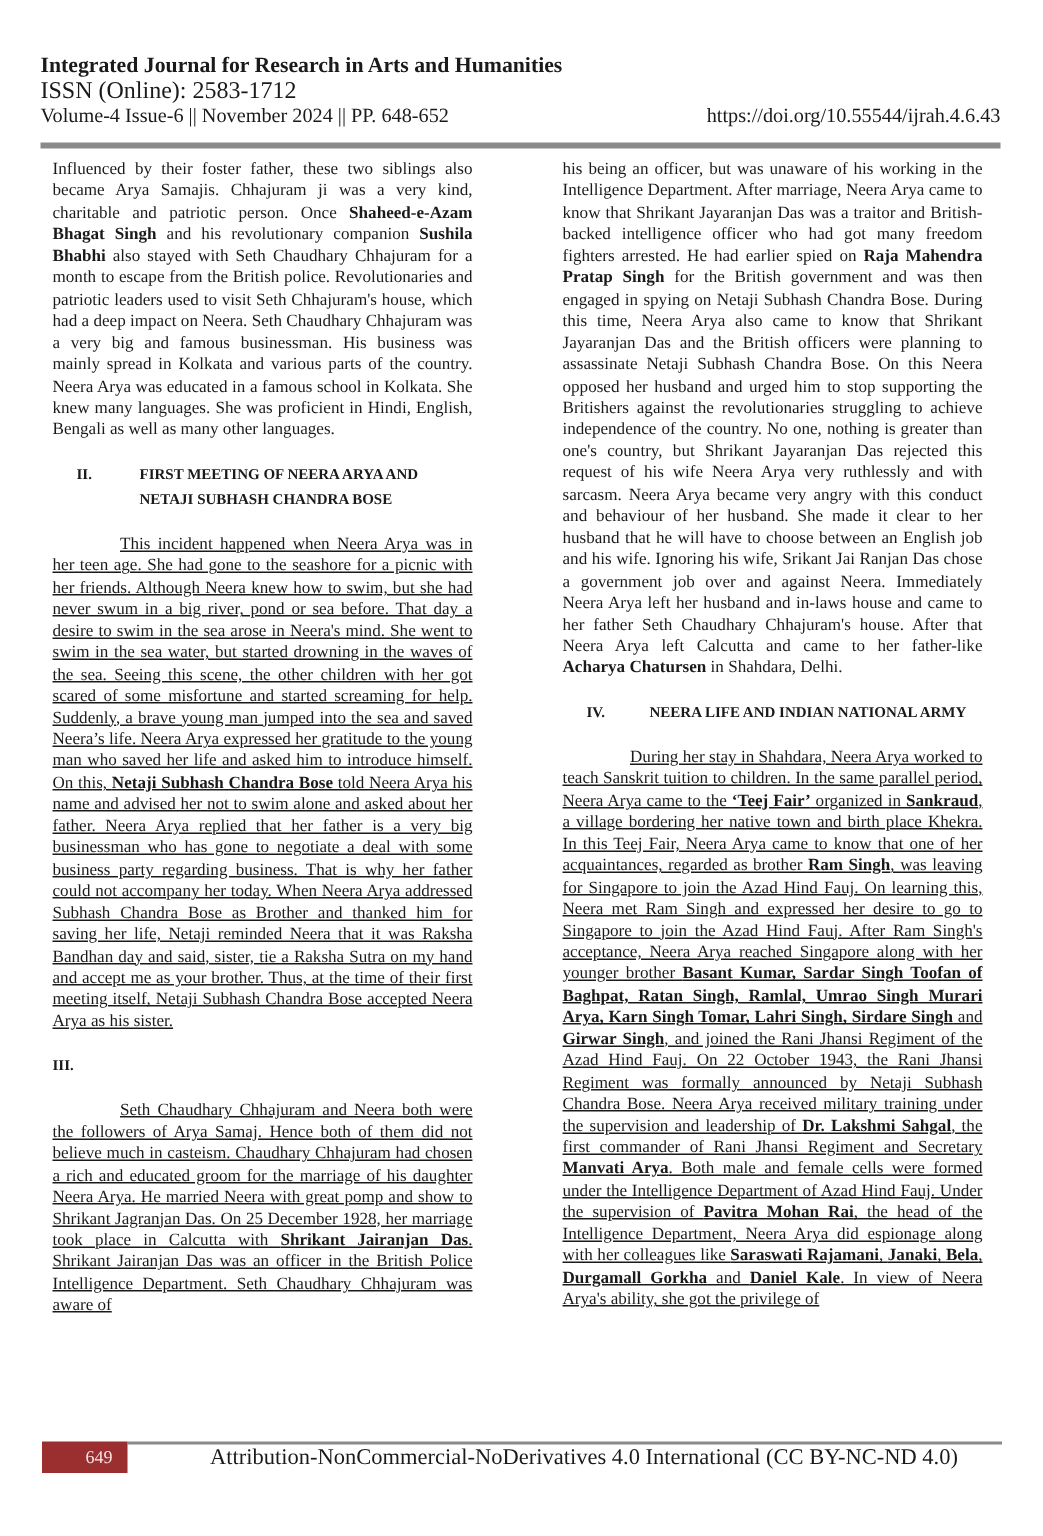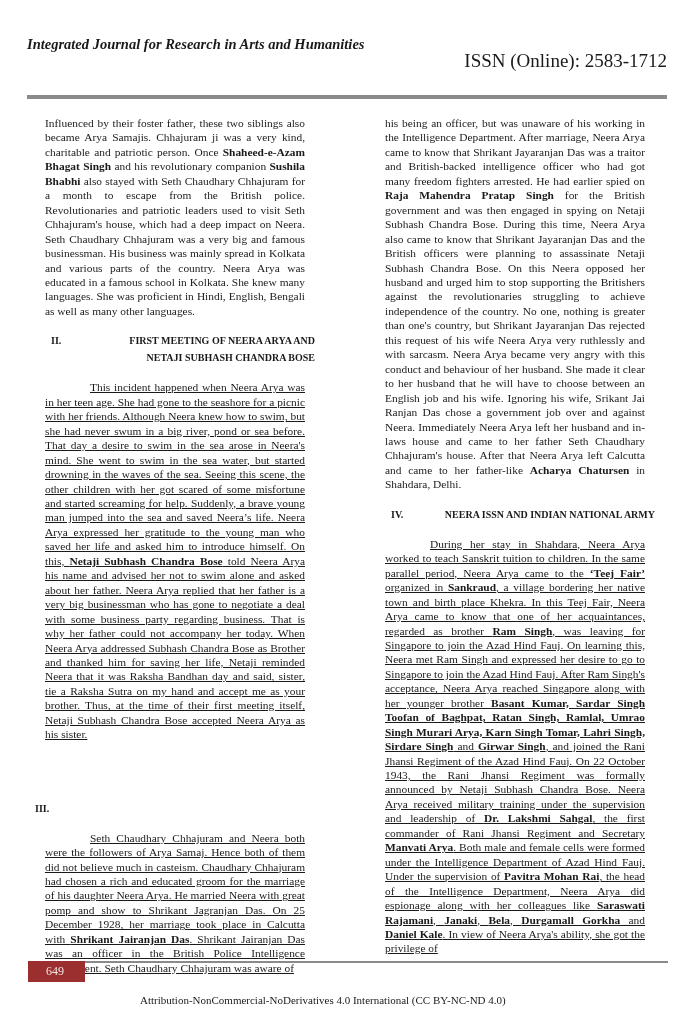--- a/index.html
+++ b/index.html
@@ -1,63 +1,67 @@
 <!DOCTYPE html>
 <html><head>
 <meta charset="utf-8">
 <style>
   html, body { margin: 0; padding: 0; background: #ffffff; }
   body { width: 695px; height: 1024px; position: relative; overflow: hidden;
          font-family: "Liberation Serif", serif; color: #1a1a1a; }
   .header { position: absolute; left: 27px; top: 36px; width: 640px; }
-  .journal-title { font-weight: bold; font-size: 14.5px; line-height: 17px; margin: 0; font-style: italic; }
-  .issn { font-size: 19px; line-height: 16px; margin: 0; text-align: right; }
+  .journal-title { font-weight: bold; font-size: 14.5px; line-height: 17px; margin: 0; }
+  .issn { font-size: 16px; line-height: 16px; margin: 0; }
   .vol-row { display: flex; justify-content: space-between; font-size: 13.5px; line-height: 16px; }
   .header-rule { position: absolute; left: 27px; top: 95px; width: 640px; height: 4px; background: #8a8a8a; }
   .col { position: absolute; top: 106px; width: 280px; font-size: 11.4px; line-height: 14.45px; text-align: justify; }
   .col.left { left: 35px; }
   .col.right { left: 375px; }
-  .col p { margin: 10px; }
+  .col p { margin: 0; }
   .indent { text-indent: 45px; text-decoration: underline; }
   .sec-head { font-weight: bold; font-size: 10px; line-height: 17px; margin: 14px 0 14px 0; display: flex; }
   .sec-num { width: 42px; flex-shrink: 0; padding-left: 16px; }
-  .sec-title { flex: 1; text-align: right; }
-  .sec-head.single .sec-num { padding-left: 0; width: 60px; margin-top: 44px; }
+  .sec-title { flex: 1; text-align: left; }
+  .sec-head.single .sec-num { padding-left: 0; width: 60px; }
   b { font-weight: bold; }
   .footer-rule { position: absolute; left: 85px; top: 961px; width: 583px; height: 2px; background: #8a8a8a; }
   .page-box { position: absolute; left: 28px; top: 961px; width: 57px; height: 21px; background: #9b2f2f; color: #f4e4e4;
-              font-size: 12px; line-height: 21px; text-align: right; box-sizing: border-box; padding-right: 21px; }
-  .license { position: absolute; left: 140px; top: 964px; font-size: 11px; line-height: 16px; margin-top: 28px; }
+              font-size: 12px; line-height: 21px; text-align: right; box-sizing: border-box; padding-right: 10px; }
+  .license { position: absolute; left: 140px; top: 964px; font-size: 15px; line-height: 16px; }
 </style>
 </head>
 <body>
 
 <div class="header">
   <p class="journal-title">Integrated Journal for Research in Arts and Humanities</p>
   <p class="issn">ISSN (Online): 2583-1712</p>
+  <div class="vol-row">
+    <span>Volume-4 Issue-6 || November 2024 || PP. 648-652</span>
+    <span>https://doi.org/10.55544/ijrah.4.6.43</span>
+  </div>
 </div>
 <div class="header-rule"></div>
 
 <div class="col left">
   <p><span>Influenced by their foster father, these two siblings also became Arya Samajis. Chhajuram ji was a very kind, charitable and patriotic person. Once </span><b>Shaheed-e-Azam Bhagat Singh</b><span> and his revolutionary companion </span><b>Sushila Bhabhi</b><span> also stayed with Seth Chaudhary Chhajuram for a month to escape from the British police. Revolutionaries and patriotic leaders used to visit Seth Chhajuram's house, which had a deep impact on Neera. Seth Chaudhary Chhajuram was a very big and famous businessman. His business was mainly spread in Kolkata and various parts of the country. Neera Arya was educated in a famous school in Kolkata. She knew many languages. She was proficient in Hindi, English, Bengali as well as many other languages.</span></p>
   <div class="sec-head">
     <span class="sec-num">II.</span>
     <span class="sec-title">FIRST MEETING OF NEERA ARYA AND NETAJI SUBHASH CHANDRA BOSE</span>
   </div>
   <p class="indent"><span>This incident happened when Neera Arya was in her teen age. She had gone to the seashore for a picnic with her friends. Although Neera knew how to swim, but she had never swum in a big river, pond or sea before. That day a desire to swim in the sea arose in Neera's mind. She went to swim in the sea water, but started drowning in the waves of the sea. Seeing this scene, the other children with her got scared of some misfortune and started screaming for help. Suddenly, a brave young man jumped into the sea and saved Neera’s life. Neera Arya expressed her gratitude to the young man who saved her life and asked him to introduce himself. On this, </span><b>Netaji Subhash Chandra Bose</b><span> told Neera Arya his name and advised her not to swim alone and asked about her father. Neera Arya replied that her father is a very big businessman who has gone to negotiate a deal with some business party regarding business. That is why her father could not accompany her today. When Neera Arya addressed Subhash Chandra Bose as Brother and thanked him for saving her life, Netaji reminded Neera that it was Raksha Bandhan day and said, sister, tie a Raksha Sutra on my hand and accept me as your brother. Thus, at the time of their first meeting itself, Netaji Subhash Chandra Bose accepted Neera Arya as his sister.</span></p>
   <div class="sec-head single">
     <span class="sec-num">III.</span>
   </div>
   <p class="indent"><span>Seth Chaudhary Chhajuram and Neera both were the followers of Arya Samaj. Hence both of them did not believe much in casteism. Chaudhary Chhajuram had chosen a rich and educated groom for the marriage of his daughter Neera Arya. He married Neera with great pomp and show to Shrikant Jagranjan Das. On 25 December 1928, her marriage took place in Calcutta with </span><b>Shrikant Jairanjan Das</b><span>. Shrikant Jairanjan Das was an officer in the British Police Intelligence Department. Seth Chaudhary Chhajuram was aware of</span></p>
 </div>
 
 <div class="col right">
   <p><span>his being an officer, but was unaware of his working in the Intelligence Department. After marriage, Neera Arya came to know that Shrikant Jayaranjan Das was a traitor and British-backed intelligence officer who had got many freedom fighters arrested. He had earlier spied on </span><b>Raja Mahendra Pratap Singh</b><span> for the British government and was then engaged in spying on Netaji Subhash Chandra Bose. During this time, Neera Arya also came to know that Shrikant Jayaranjan Das and the British officers were planning to assassinate Netaji Subhash Chandra Bose. On this Neera opposed her husband and urged him to stop supporting the Britishers against the revolutionaries struggling to achieve independence of the country. No one, nothing is greater than one's country, but Shrikant Jayaranjan Das rejected this request of his wife Neera Arya very ruthlessly and with sarcasm. Neera Arya became very angry with this conduct and behaviour of her husband. She made it clear to her husband that he will have to choose between an English job and his wife. Ignoring his wife, Srikant Jai Ranjan Das chose a government job over and against Neera. Immediately Neera Arya left her husband and in-laws house and came to her father Seth Chaudhary Chhajuram's house. After that Neera Arya left Calcutta and came to her father-like </span><b>Acharya Chatursen</b><span> in Shahdara, Delhi.</span></p>
   <div class="sec-head">
     <span class="sec-num">IV.</span>
-    <span class="sec-title">NEERA ISSN AND INDIAN NATIONAL ARMY</span>
+    <span class="sec-title">NEERA LIFE AND INDIAN NATIONAL ARMY</span>
   </div>
   <p class="indent"><span>During her stay in Shahdara, Neera Arya worked to teach Sanskrit tuition to children. In the same parallel period, Neera Arya came to the </span><b>‘Teej Fair’</b><span> organized in </span><b>Sankraud</b><span>, a village bordering her native town and birth place Khekra. In this Teej Fair, Neera Arya came to know that one of her acquaintances, regarded as brother </span><b>Ram Singh</b><span>, was leaving for Singapore to join the Azad Hind Fauj. On learning this, Neera met Ram Singh and expressed her desire to go to Singapore to join the Azad Hind Fauj. After Ram Singh's acceptance, Neera Arya reached Singapore along with her younger brother </span><b>Basant Kumar, Sardar Singh Toofan of Baghpat, Ratan Singh, Ramlal, Umrao Singh Murari Arya, Karn Singh Tomar, Lahri Singh, Sirdare Singh</b><span> and </span><b>Girwar Singh</b><span>, and joined the Rani Jhansi Regiment of the Azad Hind Fauj. On 22 October 1943, the Rani Jhansi Regiment was formally announced by Netaji Subhash Chandra Bose. Neera Arya received military training under the supervision and leadership of </span><b>Dr. Lakshmi Sahgal</b><span>, the first commander of Rani Jhansi Regiment and Secretary </span><b>Manvati Arya</b><span>. Both male and female cells were formed under the Intelligence Department of Azad Hind Fauj. Under the supervision of </span><b>Pavitra Mohan Rai</b><span>, the head of the Intelligence Department, Neera Arya did espionage along with her colleagues like </span><b>Saraswati Rajamani</b><span>, </span><b>Janaki</b><span>, </span><b>Bela</b><span>, </span><b>Durgamall Gorkha</b><span> and </span><b>Daniel Kale</b><span>. In view of Neera Arya's ability, she got the privilege of</span></p>
 </div>
 
 <div class="footer-rule"></div>
 <div class="page-box">649</div>
 <div class="license">Attribution-NonCommercial-NoDerivatives 4.0 International (CC BY-NC-ND 4.0)</div>
 
 </body></html>

